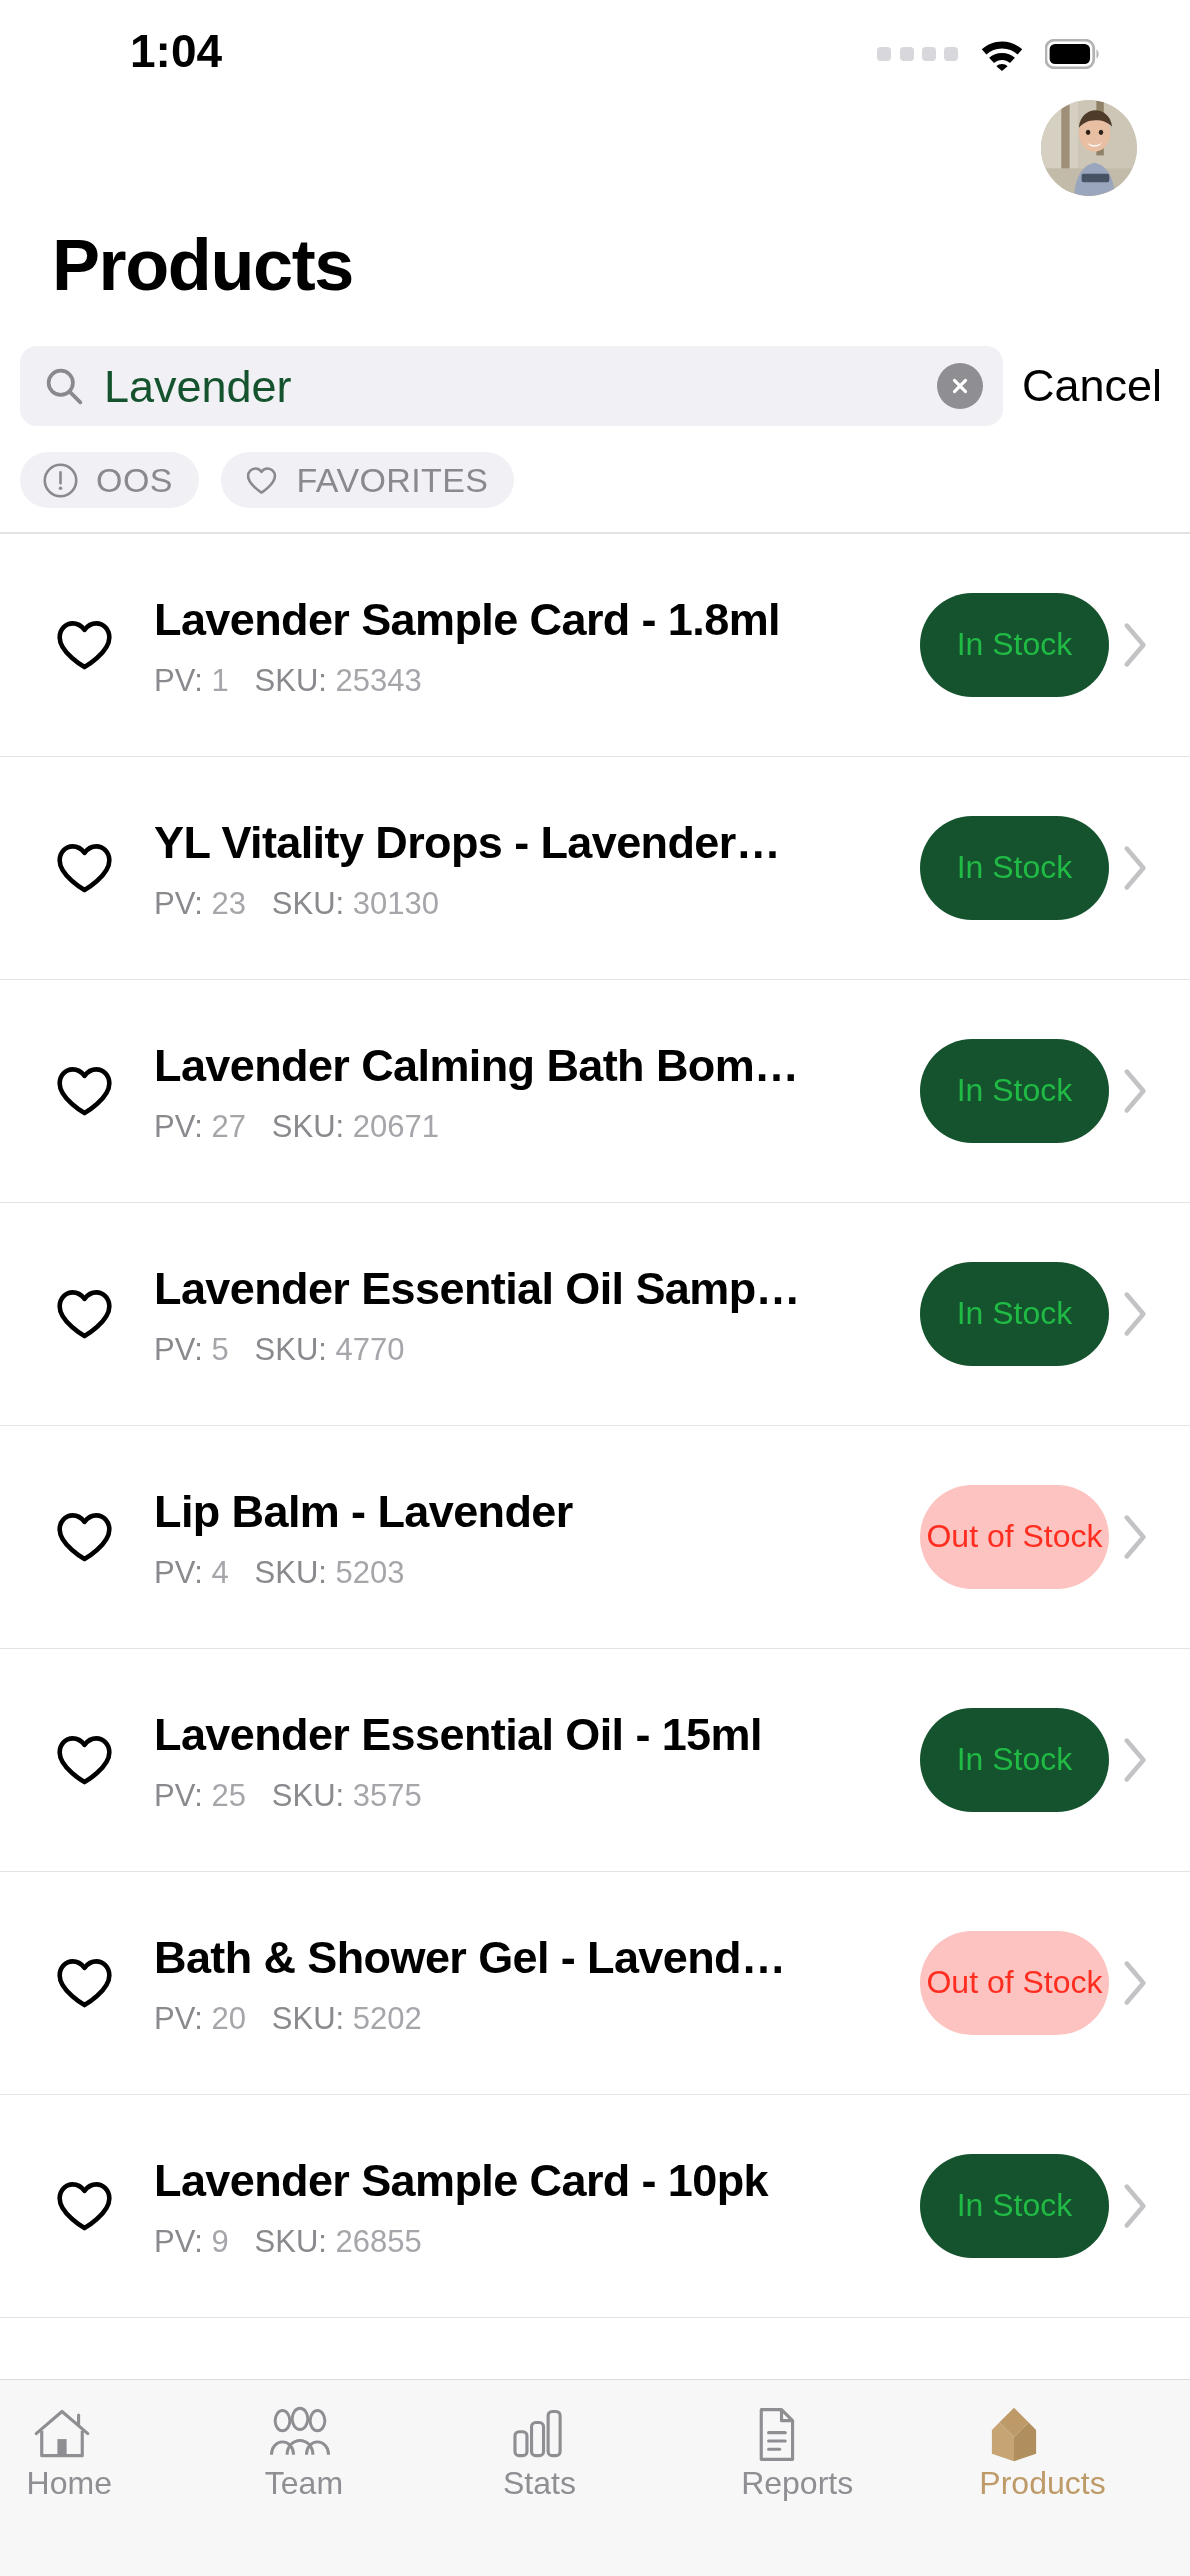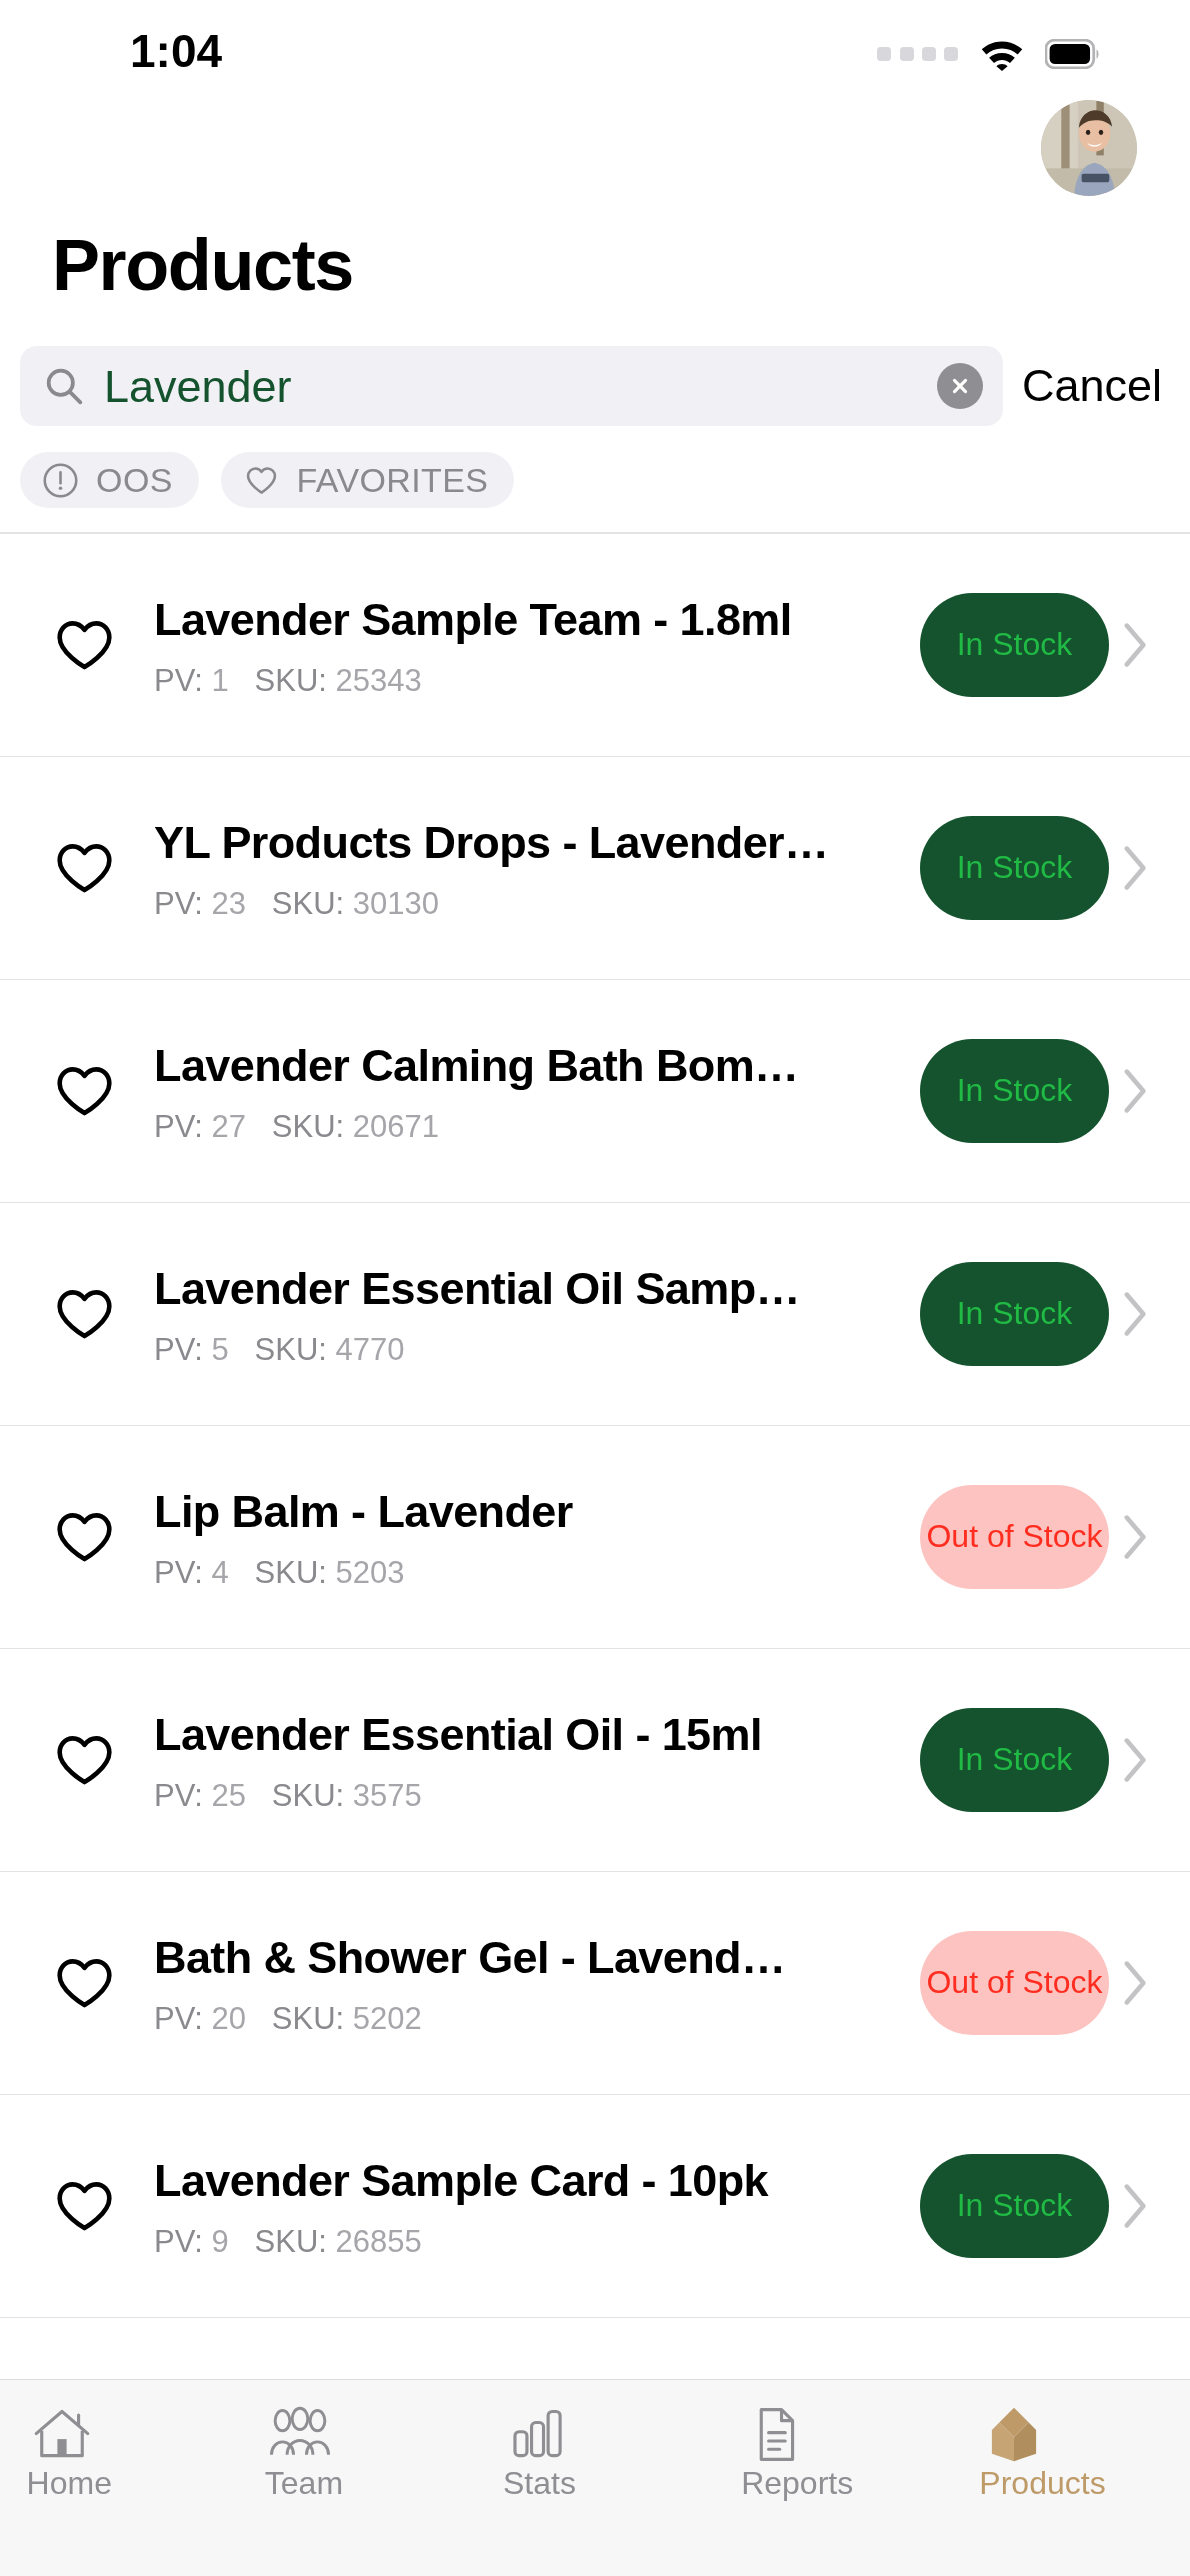--- a/index.html
+++ b/index.html
@@ -343,40 +343,40 @@
 
   <div class="divider-top"></div>
 
   <div class="list">
 
     <div class="row">
       <svg class="fav-heart" viewBox="0 0 62 56">
         <path d="M31 52S4 36.5 4 19.8C4 11.1 10.4 4.5 18.2 4.5c5.6 0 9.9 3.2 12.8 7 2.9-3.8 7.2-7 12.8-7C51.6 4.5 58 11.1 58 19.8 58 36.5 31 52 31 52z" fill="none" stroke="#000" stroke-width="5" stroke-linejoin="round"></path>
       </svg>
       <div class="row-body">
-        <div class="row-title">Lavender Sample Team - 1.8ml</div>
+        <div class="row-title">Lavender Sample Card - 1.8ml</div>
         <div class="row-meta">
           <b>PV:</b>
           <span>1</span>&nbsp;&nbsp;
           <b>SKU:</b>
           <span>25343</span>
         </div>
       </div>
       <div class="badge in">In Stock</div>
       <svg class="chevron" viewBox="0 0 30 52">
         <polyline points="5,5 23,26 5,47" fill="none" stroke="#c3c3c6" stroke-width="5" stroke-linecap="round" stroke-linejoin="round"></polyline>
       </svg>
     </div>
 
     <div class="row">
       <svg class="fav-heart" viewBox="0 0 62 56">
         <path d="M31 52S4 36.5 4 19.8C4 11.1 10.4 4.5 18.2 4.5c5.6 0 9.9 3.2 12.8 7 2.9-3.8 7.2-7 12.8-7C51.6 4.5 58 11.1 58 19.8 58 36.5 31 52 31 52z" fill="none" stroke="#000" stroke-width="5" stroke-linejoin="round"></path>
       </svg>
       <div class="row-body">
-        <div class="row-title">YL Products Drops - Lavender…</div>
+        <div class="row-title">YL Vitality Drops - Lavender…</div>
         <div class="row-meta">
           <b>PV:</b>
           <span>23</span>&nbsp;&nbsp;
           <b>SKU:</b>
           <span>30130</span>
         </div>
       </div>
       <div class="badge in">In Stock</div>
       <svg class="chevron" viewBox="0 0 30 52">
         <polyline points="5,5 23,26 5,47" fill="none" stroke="#c3c3c6" stroke-width="5" stroke-linecap="round" stroke-linejoin="round"></polyline>

